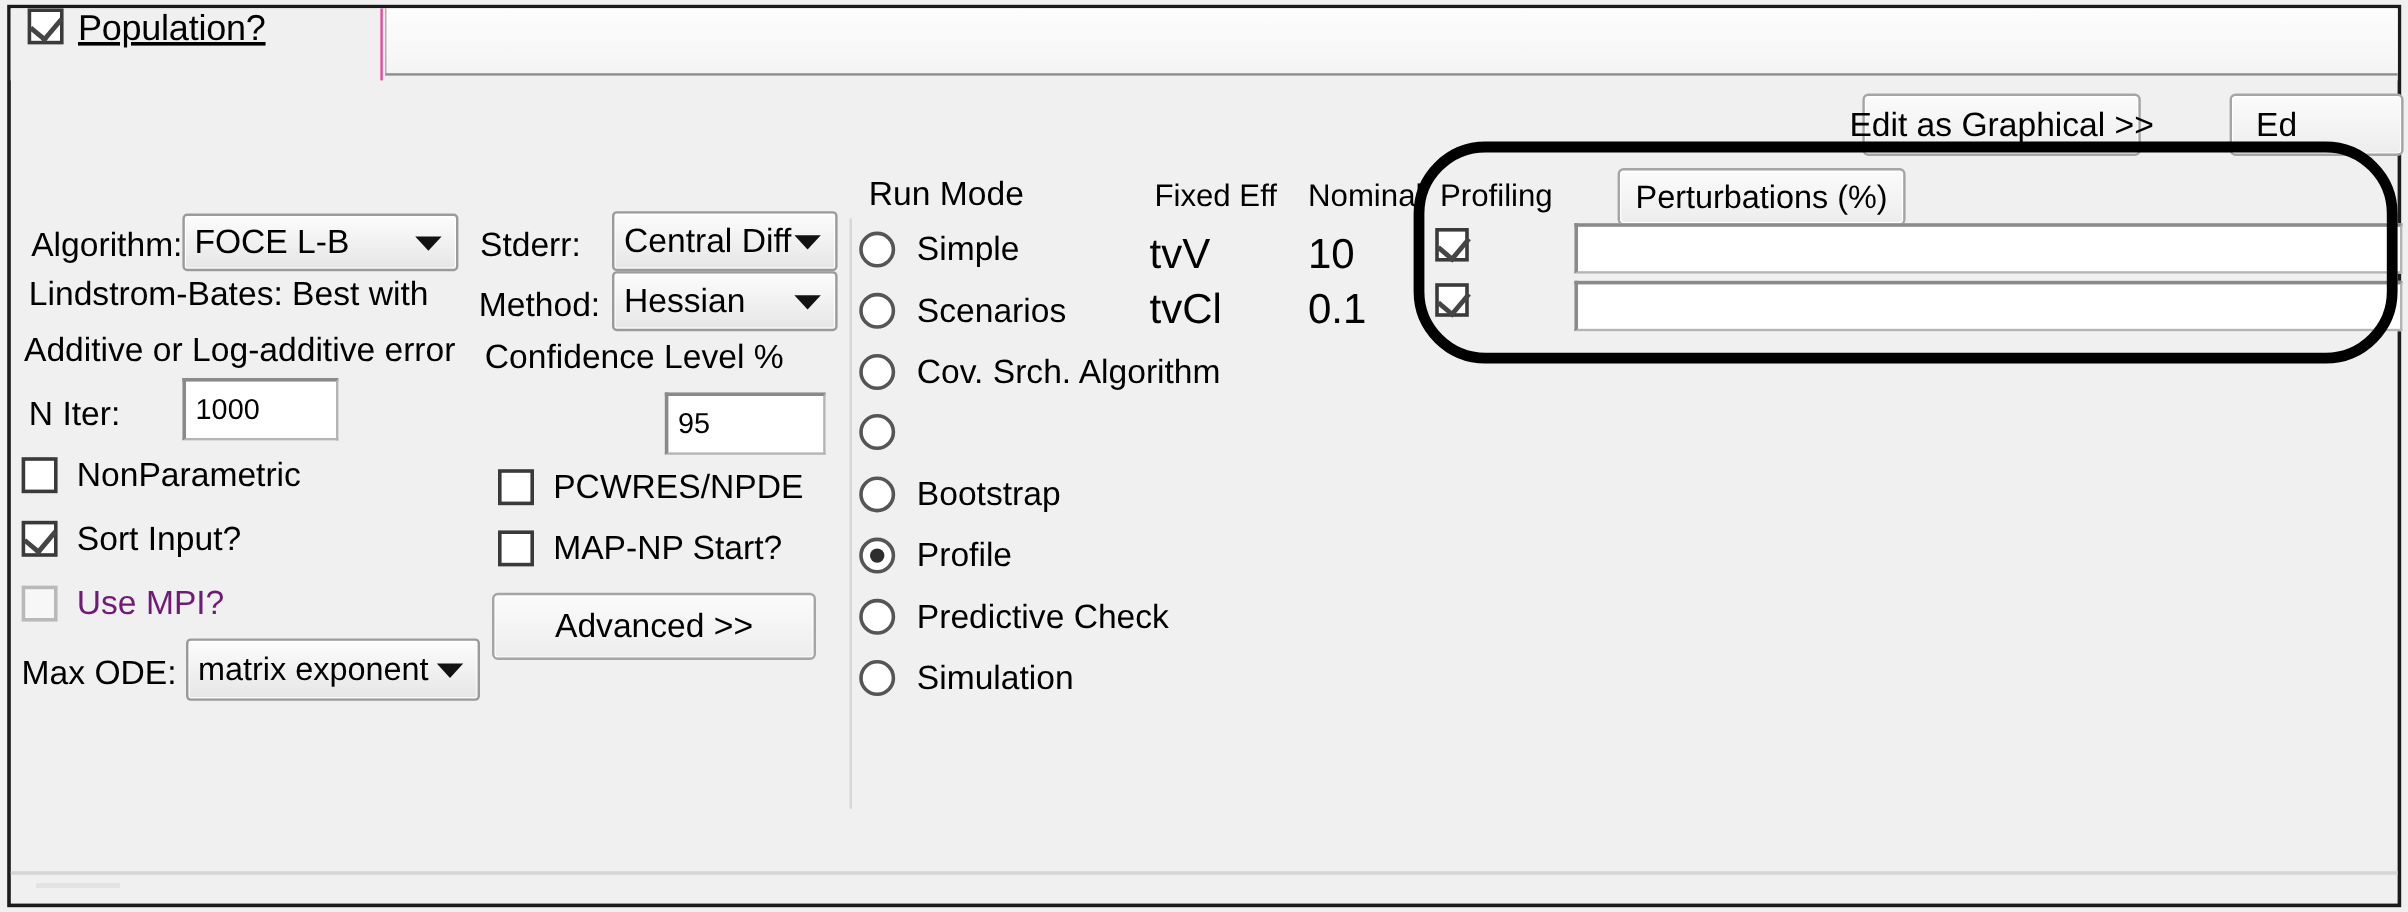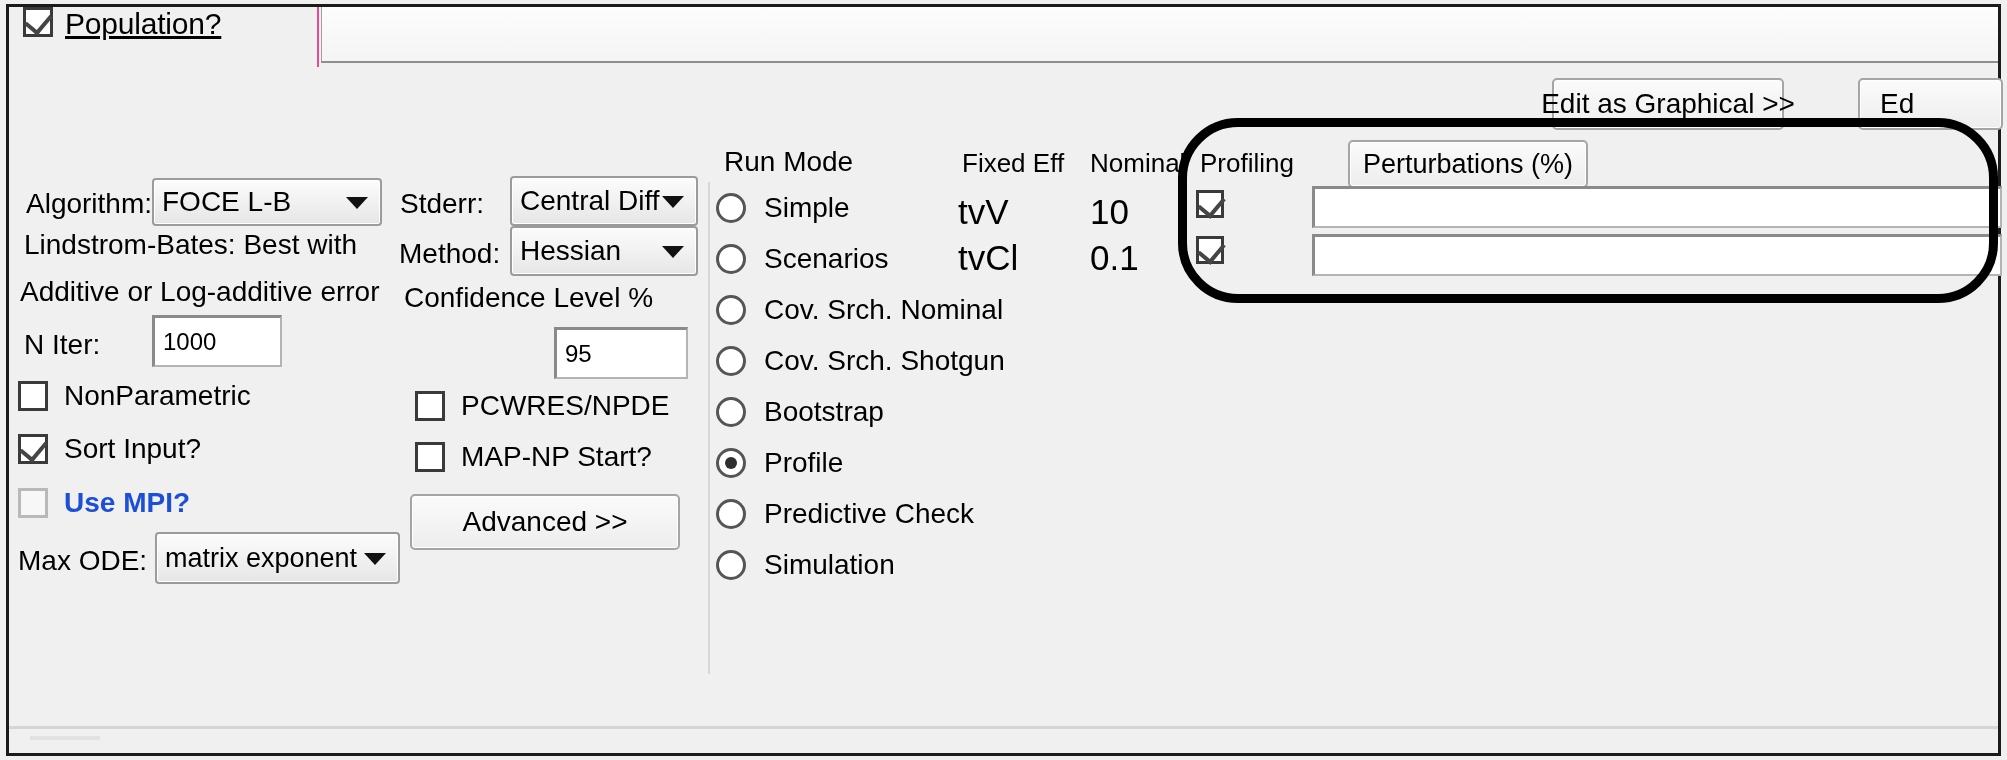--- a/index.html
+++ b/index.html
@@ -91,21 +91,21 @@
   .rdo .dot{
     position:absolute;
     left:6px;top:6px;
     width:12px;height:12px;
     border-radius:50%;
     background:#2e2e2e;
   }
 
   
   .lbl{ font-size:28px; color:#000; white-space:nowrap; }
-  .lbl.dim{ color:#1d4ed8;font-weight:bold; }
+  .lbl.dim{ color:#701a75; }
 
   
   .combo{
     position:absolute;
     background:linear-gradient(#fcfcfc,#e6e6e6);
     border:2px solid #9b9b9b;
     border-radius:4px;
     box-shadow: inset 0 0 0 1px #ffffff;
     box-sizing:border-box;
     display:flex;
@@ -302,25 +302,24 @@
   <div class="radio-row" style="left:716px; top:192px;">
     <div class="rdo"></div>
     <span class="lbl">Simple</span>
   </div>
   <div class="radio-row" style="left:716px; top:243px;">
     <div class="rdo"></div>
     <span class="lbl">Scenarios</span>
   </div>
   <div class="radio-row" style="left:716px; top:294px;">
     <div class="rdo"></div>
-    <span class="lbl">Cov. Srch. Nominal</span>
+    <span class="lbl">Cov. Srch. Algorithm</span>
   </div>
   <div class="radio-row" style="left:716px; top:345px;">
     <div class="rdo"></div>
-    <span class="lbl">Cov. Srch. Shotgun</span>
   </div>
   <div class="radio-row" style="left:716px; top:396px;">
     <div class="rdo"></div>
     <span class="lbl">Bootstrap</span>
   </div>
   <div class="radio-row" style="left:716px; top:447px;">
     <div class="rdo">
       <div class="dot"></div>
     </div>
     <span class="lbl">Profile</span>

